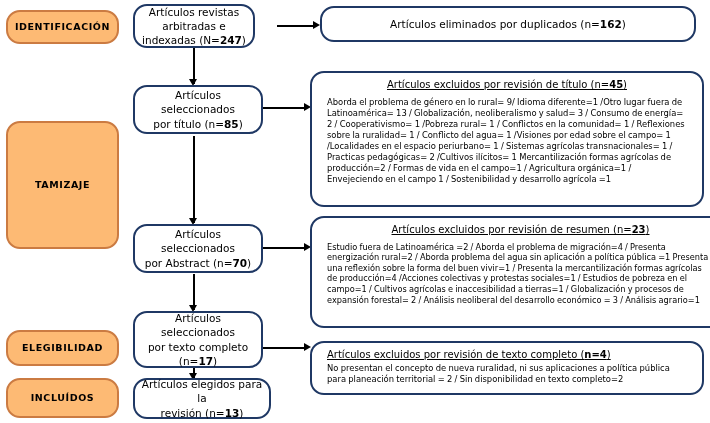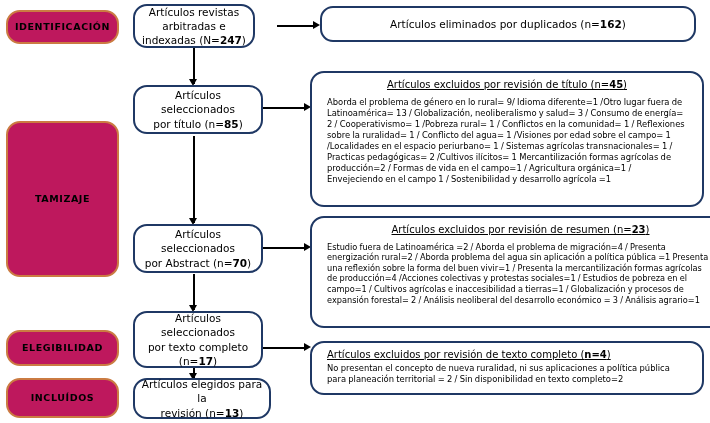--- a/index.html
+++ b/index.html
@@ -15,21 +15,21 @@
     font-family: "DejaVu Sans", "Liberation Sans", sans-serif;
     overflow: hidden;
   }
 
   
   .stage-box {
     position: absolute;
     box-sizing: border-box;
     border: 2px solid #CB7B42;
     border-radius: 14px;
-    background: #be185d;
+    background: #fdba74;
     display: flex;
     align-items: center;
     justify-content: center;
     text-align: center;
   }
   .stage-label {
     font-family: "DejaVu Sans", "Liberation Sans", sans-serif;
     font-weight: bold;
     font-size: 9.5px;
     letter-spacing: 0.6px;
@@ -118,21 +118,21 @@
 </style>
 </head>
 <body>
 
 <div id="diagram">
 
   <div class="stage-box" style="left:6px; top:10px; width:113px; height:34px;">
     <span class="stage-label">IDENTIFICACIÓN</span>
   </div>
 
-  <div class="stage-box" style="left:6px; top:121px; width:113px; height:156px;">
+  <div class="stage-box" style="left:6px; top:121px; width:113px; height:128px;">
     <span class="stage-label">TAMIZAJE</span>
   </div>
 
   <div class="stage-box" style="left:6px; top:330px; width:113px; height:36px;">
     <span class="stage-label">ELEGIBILIDAD</span>
   </div>
 
   <div class="stage-box" style="left:6px; top:378px; width:113px; height:40px;">
     <span class="stage-label">INCLUÍDOS</span>
   </div>
@@ -190,21 +190,21 @@
     </span>
   </div>
 
   <div class="flow-box" style="left:133px; top:378px; width:138px; height:41px;">
     <span class="flow-label">
       <span>Artículos elegidos para la</span><br>
       <span>revisión (n=</span><b>13</b><span>)</span>
     </span>
   </div>
 
-  <div class="flow-box" style="left:320px; top:6px; width:376px; height:36px;border-radius:13px;">
+  <div class="flow-box" style="left:320px; top:6px; width:376px; height:36px;">
     <span class="flow-label">
       <span>Artículos eliminados por duplicados (n=</span><b>162</b><span>)</span>
     </span>
   </div>
 
   <div class="excl-box" style="left:310px; top:71px; width:394px; height:136px;">
     <span class="excl-title">
       <span>Artículos excluidos por revisión de título (n=</span><b>45</b><span>)</span>
     </span>
     <span class="excl-body">Aborda el problema de género en lo rural= 9/ Idioma diferente=1 /Otro lugar fuera de Latinoamérica= 13 / Globalización, neoliberalismo y salud= 3 / Consumo de energía= 2 / Cooperativismo= 1 /Pobreza rural= 1 / Conflictos en la comunidad= 1 / Reflexiones sobre la ruralidad= 1 / Conflicto del agua= 1 /Visiones por edad sobre el campo= 1 /Localidades en el espacio periurbano= 1 / Sistemas agrícolas transnacionales= 1 / Practicas pedagógicas= 2 /Cultivos ilícitos= 1 Mercantilización formas agrícolas de producción=2 / Formas de vida en el campo=1 / Agricultura orgánica=1 / Envejeciendo en el campo 1 / Sostenibilidad y desarrollo agrícola =1</span>

